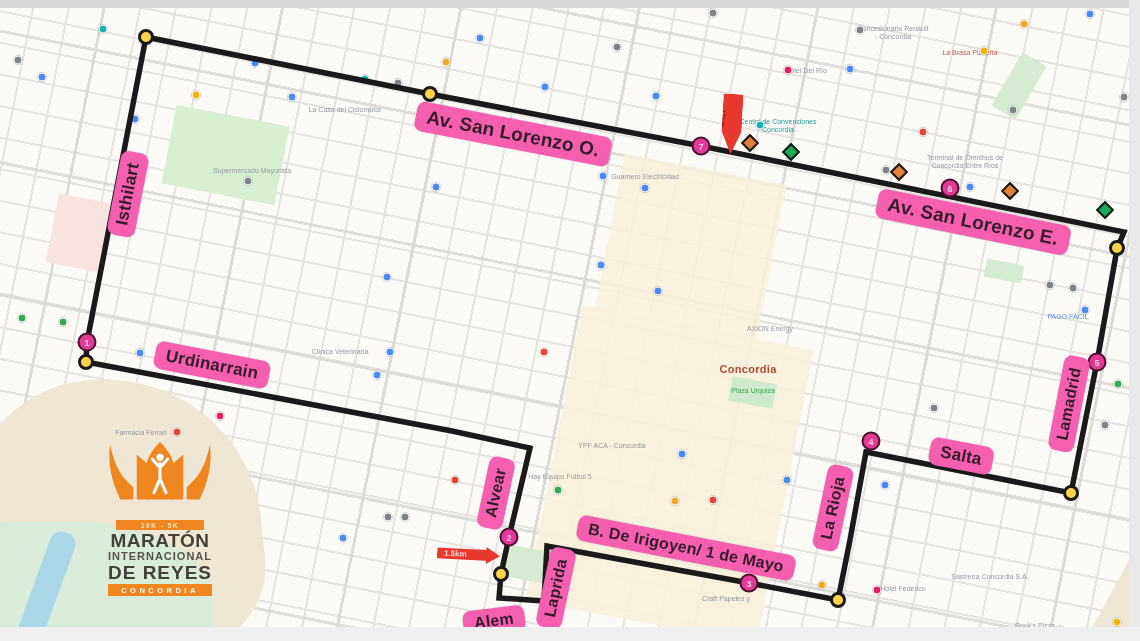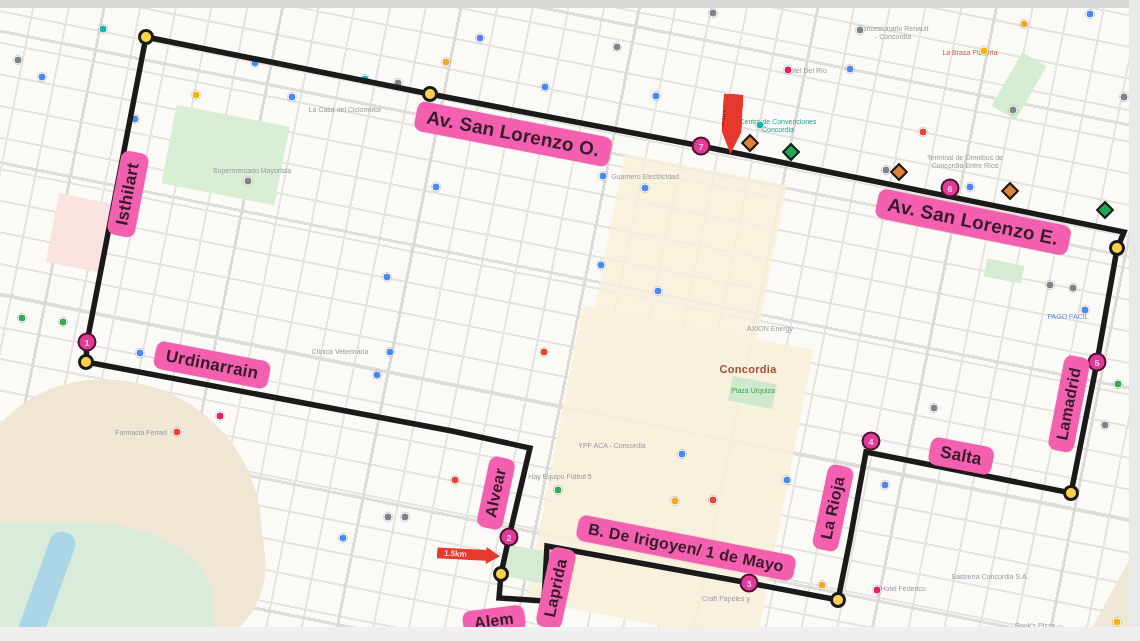--- a/index.html
+++ b/index.html
@@ -232,17 +232,35 @@
       <div class="street-label" style="left: 212px; top: 365px; font-size: 17px; transform: translate(-50%, -50%) rotate(11deg);">Urdinarrain</div>
       <div class="street-label" style="left: 496px; top: 493px; font-size: 16px; transform: translate(-50%, -50%) rotate(-78deg);">Alvear</div>
       <div class="street-label" style="left: 556px; top: 588px; font-size: 16px; transform: translate(-50%, -50%) rotate(-78deg);">Laprida</div>
       <div class="street-label" style="left: 494px; top: 621px; font-size: 16px; transform: translate(-50%, -50%) rotate(-7deg);">Alem</div>
       <div class="street-label" style="left: 686px; top: 548px; font-size: 16px; transform: translate(-50%, -50%) rotate(11deg);">B. De Irigoyen/ 1 de Mayo</div>
       <div class="street-label" style="left: 833px; top: 508px; font-size: 16px; transform: translate(-50%, -50%) rotate(-78deg);">La Rioja</div>
       <div class="street-label" style="left: 961px; top: 456px; font-size: 17px; transform: translate(-50%, -50%) rotate(11deg);">Salta</div>
       <div class="street-label" style="left: 1069px; top: 404px; font-size: 16px; transform: translate(-50%, -50%) rotate(-79deg);">Lamadrid</div>
     </div>
 
+  <div class="logo">
+    <svg width="112" height="74" viewBox="0 0 130 86">
+      <path fill="#f0861f" d="M7,4 C11,24 17,38 30,50 L34,54 L34,68 L19,68 C9,48 4,26 7,4 Z"></path>
+      <path fill="#f0861f" d="M123,4 C119,24 113,38 100,50 L96,54 L96,68 L111,68 C121,48 126,26 123,4 Z"></path>
+      <path fill="#f0861f" d="M38,16 L52,28 L52,68 L38,68 Z"></path>
+      <path fill="#f0861f" d="M92,16 L78,28 L78,68 L92,68 Z"></path>
+      <path fill="#f0861f" d="M65,1 C55,12 49,20 49,33 L49,68 L81,68 L81,33 C81,20 75,12 65,1 Z"></path>
+      <g stroke="#ffffff" stroke-width="3.6" fill="none" stroke-linecap="round">
+        <circle cx="65" cy="19" r="4.2" fill="#ffffff" stroke="none"></circle>
+        <path d="M65,26 L65,44 M65,31 L56,21 M65,31 L74,21 M65,44 L58,60 M65,44 L72,60"></path>
+      </g>
+    </svg>
+    <div class="logo-badge">10K - 5K</div>
+    <div class="logo-l1">MARATÓN</div>
+    <div class="logo-l2">INTERNACIONAL</div>
+    <div class="logo-l3">DE REYES</div>
+    <div class="logo-concordia">CONCORDIA</div>
+  </div>
 
   <div class="band" style="left:0;top:0;width:1140px;height:8px;background:#d8d8d8;"></div>
   <div class="band" style="left:1129px;top:0;width:11px;height:641px;"></div>
   <div class="band" style="left:0;top:627px;width:1140px;height:14px;background:#efefef;"></div>
 </div>
 
 </body></html>

